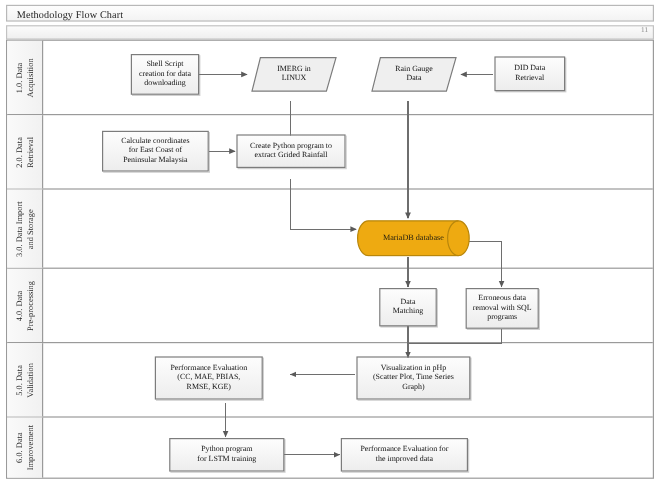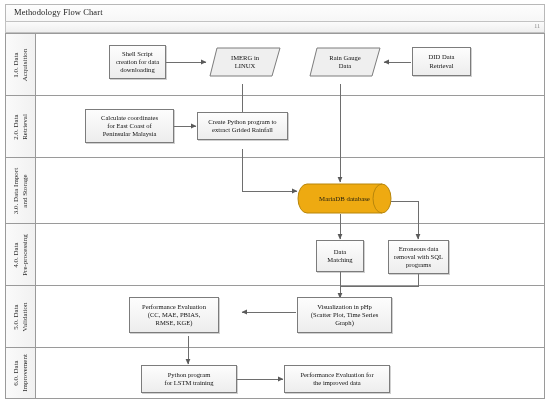--- a/index.html
+++ b/index.html
@@ -11,21 +11,21 @@
     position:relative;
     width:550px;
     height:404px;
     background:#ffffff;
     overflow:hidden;
     box-sizing:border-box;
   }
 
   
   .titlebar{
-    position:absolute; left:5px; top:4px; width:540px; height:28px;
+    position:absolute; left:5px; top:4px; width:540px; height:14px;
     background:linear-gradient(#fdfdfd,#f3f3f3);
     border:1px solid #b8b8b8;
     box-sizing:border-box;
   }
   .titlebar-text{
     position:absolute; left:8px; top:2px;
     font-size:8.5px; color:#1d1d1d; letter-spacing:.1px;
     white-space:nowrap;
   }
   .subbar{

